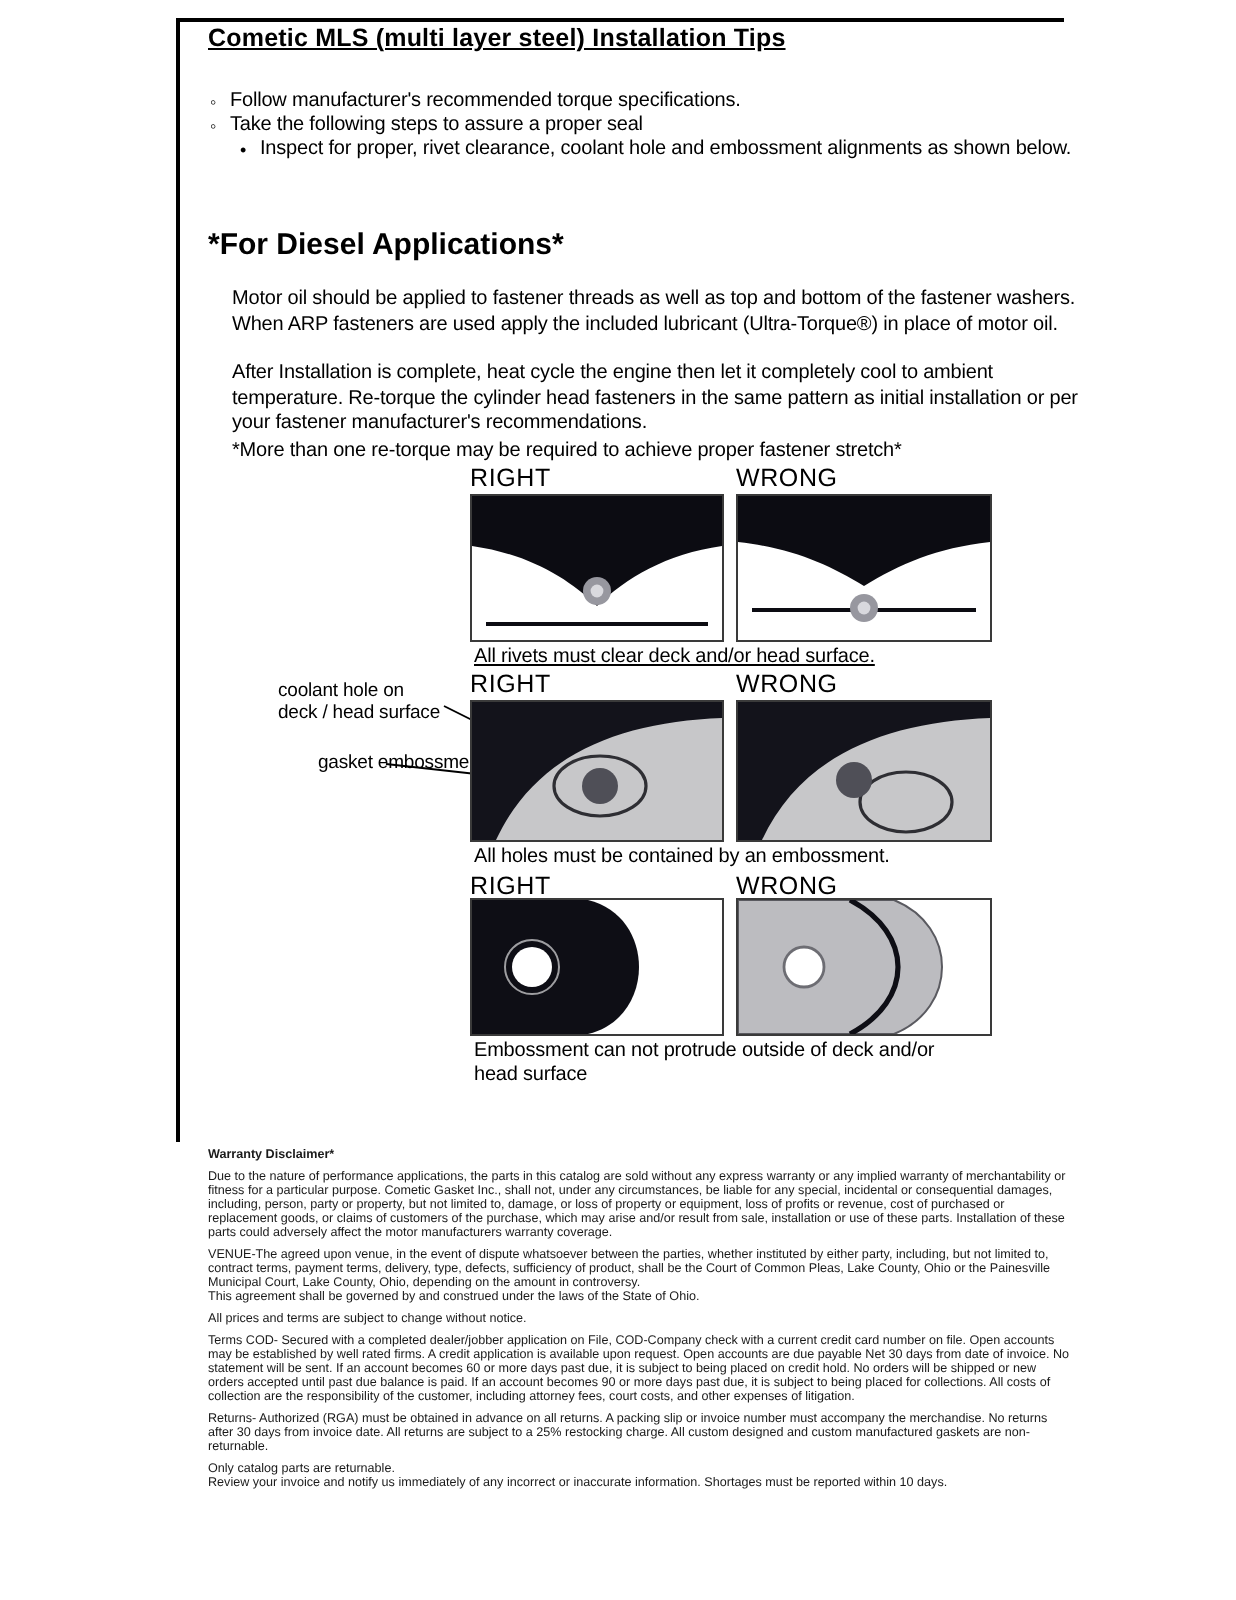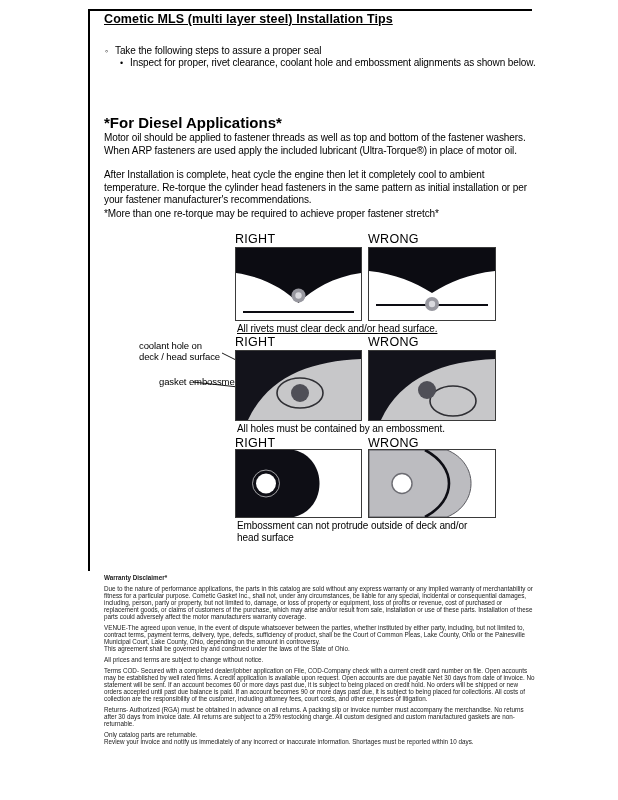--- a/index.html
+++ b/index.html
@@ -6,21 +6,21 @@
   .page{position:relative;width:618px;height:800px;background:#fff;font-family:"Liberation Sans",sans-serif;color:#000;overflow:hidden;}
   .rule-top{position:absolute;left:88px;top:9px;width:444px;height:2px;background:#000;}
   .rule-left{position:absolute;left:88px;top:9px;width:2px;height:562px;background:#000;}
   .title{position:absolute;left:104px;top:12px;font-size:12.5px;font-weight:bold;text-decoration:underline;letter-spacing:.1px;margin:0;}
   .tips{position:absolute;left:104px;top:45px;font-size:10px;line-height:12px;letter-spacing:-.1px;}
   .tip{position:relative;padding-left:11px;}
   .tip::before{content:"◦";position:absolute;left:1px;top:0;font-size:9px;}
   .tip.sub{margin-left:15px;}
   .tip.sub::before{content:"•";font-size:9px;}
   .diesel-heading{position:absolute;left:104px;top:114px;font-size:15px;font-weight:bold;margin:0;}
-  .para{position:absolute;left:104px;width:436px;font-size:10px;line-height:12.5px;letter-spacing:-.1px;margin:0;}
+  .para{position:absolute;left:104px;width:436px;font-size:10px;line-height:12.5px;letter-spacing:-.1px;margin:12px;}
   .p1{top:132px;} .p2{top:169px;} .p3{top:208px;}
   .dlabel{position:absolute;width:125px;font-size:12.5px;letter-spacing:.3px;}
   .lab-1r{left:235px;top:232px;} .lab-1w{left:368px;top:232px;width:126px;}
   .lab-2r{left:235px;top:335px;} .lab-2w{left:368px;top:335px;width:126px;}
   .lab-3r{left:235px;top:436px;} .lab-3w{left:368px;top:436px;width:126px;}
   .dbox{position:absolute;border:1px solid #3a3a3a;background:#fff;}
   .dbox svg{display:block;width:100%;height:100%;}
   .b1r{left:235px;top:247px;width:125px;height:72px;}
   .b1w{left:368px;top:247px;width:126px;height:72px;}
   .b2r{left:235px;top:350px;width:125px;height:69px;}
@@ -43,20 +43,21 @@
 <body>
 
 <div class="page">
 
   <div class="rule-top"></div>
   <div class="rule-left"></div>
 
   <h1 class="title">Cometic MLS (multi layer steel) Installation Tips</h1>
 
   <div class="tips">
+    <div class="tip">Follow manufacturer's recommended torque specifications.</div>
     <div class="tip">Take the following steps to assure a proper seal</div>
     <div class="tip sub">Inspect for proper, rivet clearance, coolant hole and embossment alignments as shown below.</div>
   </div>
 
   <h2 class="diesel-heading">*For Diesel Applications*</h2>
   <p class="para p1">Motor oil should be applied to fastener threads as well as top and bottom of the fastener washers. When ARP fasteners are used apply the included lubricant (Ultra-Torque®) in place of motor oil.</p>
   <p class="para p2">After Installation is complete, heat cycle the engine then let it completely cool to ambient temperature. Re-torque the cylinder head fasteners in the same pattern as initial installation or per your fastener manufacturer's recommendations.</p>
   <p class="para p3">*More than one re-torque may be required to achieve proper fastener stretch*</p>
 
   <div class="dlabel lab-1r">RIGHT</div>

